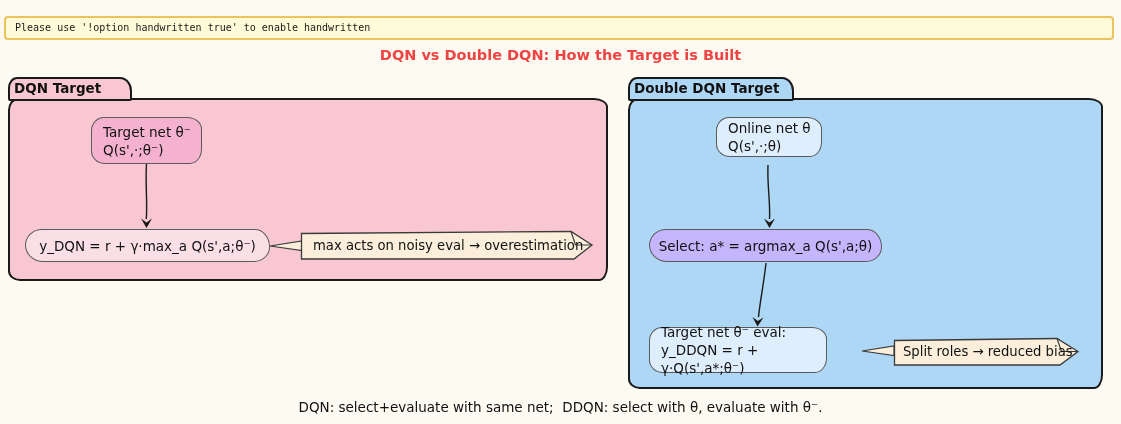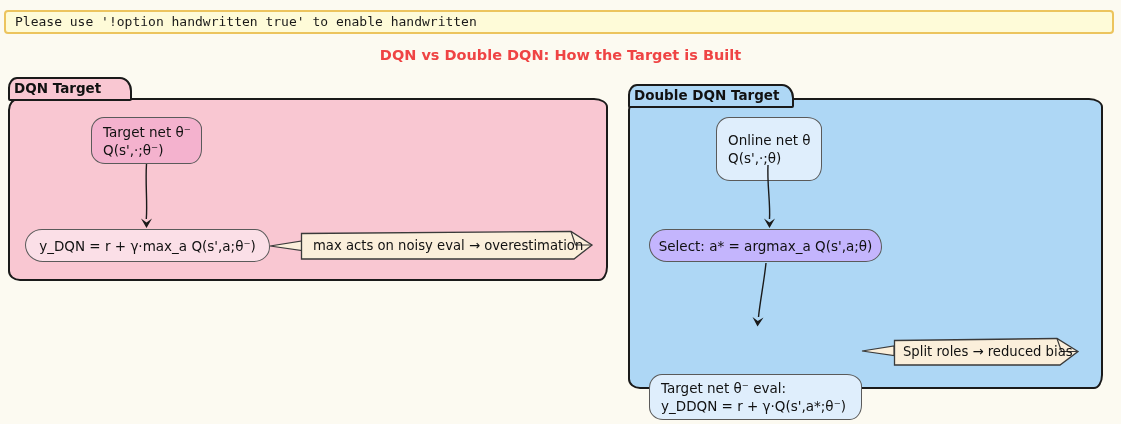--- a/index.html
+++ b/index.html
@@ -4,24 +4,24 @@
 <style>
   html,body { margin:0; padding:0; }
   body { background:#FCFAF1; font-family:"DejaVu Sans", sans-serif; }
   #stage {
     position:relative; width:1121px; height:424px;
     background:#FCFAF1; overflow:hidden;
     color:#111;
   }
   
   .banner {
-    position:absolute; left:4px; top:10px; width:1110px; height:24px;
+    position:absolute; left:4px; top:16px; width:1110px; height:24px;
     box-sizing:border-box;
     background:#FEFBD8; border:2px solid #ECC45E; border-radius:4px;
-    font-family:"DejaVu Sans Mono", monospace; font-size:13px; line-height:19px;
+    font-family:"DejaVu Sans Mono", monospace; font-size:10px; line-height:19px;
     padding:0 9px; color:#1a1a1a; white-space:nowrap; overflow:hidden;
   }
   .title {
     position:absolute; top:47px; left:0; width:100%;
     text-align:center; font-size:14.5px; font-weight:bold; color:#ef4444;
   }
   .caption {
     position:absolute; top:399px; left:0; width:100%;
     text-align:center; font-size:13.5px; color:#111; white-space:pre;
   }
@@ -80,34 +80,34 @@
   <div class="rbox r12 fill-target-pink box-left" style="left:91px; top:117px; width:111px; height:47px;">
     <div class="line">Target net θ⁻</div>
     <div class="line">Q(s',·;θ⁻)</div>
   </div>
 
   <div class="rbox r16 fill-ydqn-pink box-center" style="left:25px; top:229px; width:245px; height:33px;">
     <div class="line">y_DQN = r + γ·max_a Q(s',a;θ⁻)</div>
   </div>
 
   <div class="folder-body blue" style="left:628px; top:98px; width:475px; height:291px;"></div>
-  <div class="folder-tab blue" style="left:628px; top:84px; width:166px; height:24px;">
+  <div class="folder-tab blue" style="left:628px; top:77px; width:166px; height:24px;">
     <span>Double DQN Target</span>
   </div>
 
-  <div class="rbox r12 fill-lightblue box-left" style="left:716px; top:117px; width:106px; height:64px;">
+  <div class="rbox r12 fill-lightblue box-left" style="left:716px; top:117px; width:106px; height:40px;">
     <div class="line">Online net θ</div>
     <div class="line">Q(s',·;θ)</div>
   </div>
 
   <div class="rbox r16 fill-lavender box-center" style="left:649px; top:229px; width:233px; height:33px;">
     <div class="line">Select: a* = argmax_a Q(s',a;θ)</div>
   </div>
 
-  <div class="rbox r12 fill-lightblue box-left" style="left:649px; top:327px; width:213px; height:46px;margin-top:47px;">
+  <div class="rbox r12 fill-lightblue box-left" style="left:649px; top:327px; width:178px; height:46px;">
     <div class="line">Target net θ⁻ eval:</div>
     <div class="line">y_DDQN = r + γ·Q(s',a*;θ⁻)</div>
   </div>
 
   <svg class="overlay" viewBox="0 0 1121 424">
 
     <path d="M146.5,164 C145.2,184 147.6,202 146.3,219" fill="none" stroke="#1a1a1a" stroke-width="1.4"></path>
     <path d="M141,218.5 L146.5,228 L152,218.5 L146.5,222.5 Z" fill="#1a1a1a"></path>
 
     <path d="M768,165 C767,184 770.5,203 769.5,219" fill="none" stroke="#1a1a1a" stroke-width="1.4"></path>
@@ -126,14 +126,15 @@
     <path d="M271,1.5 L275.5,15 L292,15" fill="none" stroke="#3a3a3a" stroke-width="1.2"></path>
     <text class="note-text" x="13" y="20">max acts on noisy eval → overestimation</text>
   </svg>
 
   <svg class="note-svg" style="left:893px; top:337px;" width="188" height="30" viewBox="0 0 188 30">
     <polygon points="1.5,3.5 164,1.5 185,14.5 167,28 1.5,28" fill="#FBEFDB" stroke="#3a3a3a" stroke-width="1.3"></polygon>
     <path d="M164,1.5 L168.5,14.5 L185,14.5" fill="none" stroke="#3a3a3a" stroke-width="1.2"></path>
     <text class="note-text" x="10" y="19">Split roles → reduced bias</text>
   </svg>
 
+  <div class="caption">DQN: select+evaluate with same net;  DDQN: select with θ, evaluate with θ⁻.</div>
 
 </div>
 
 </body></html>

